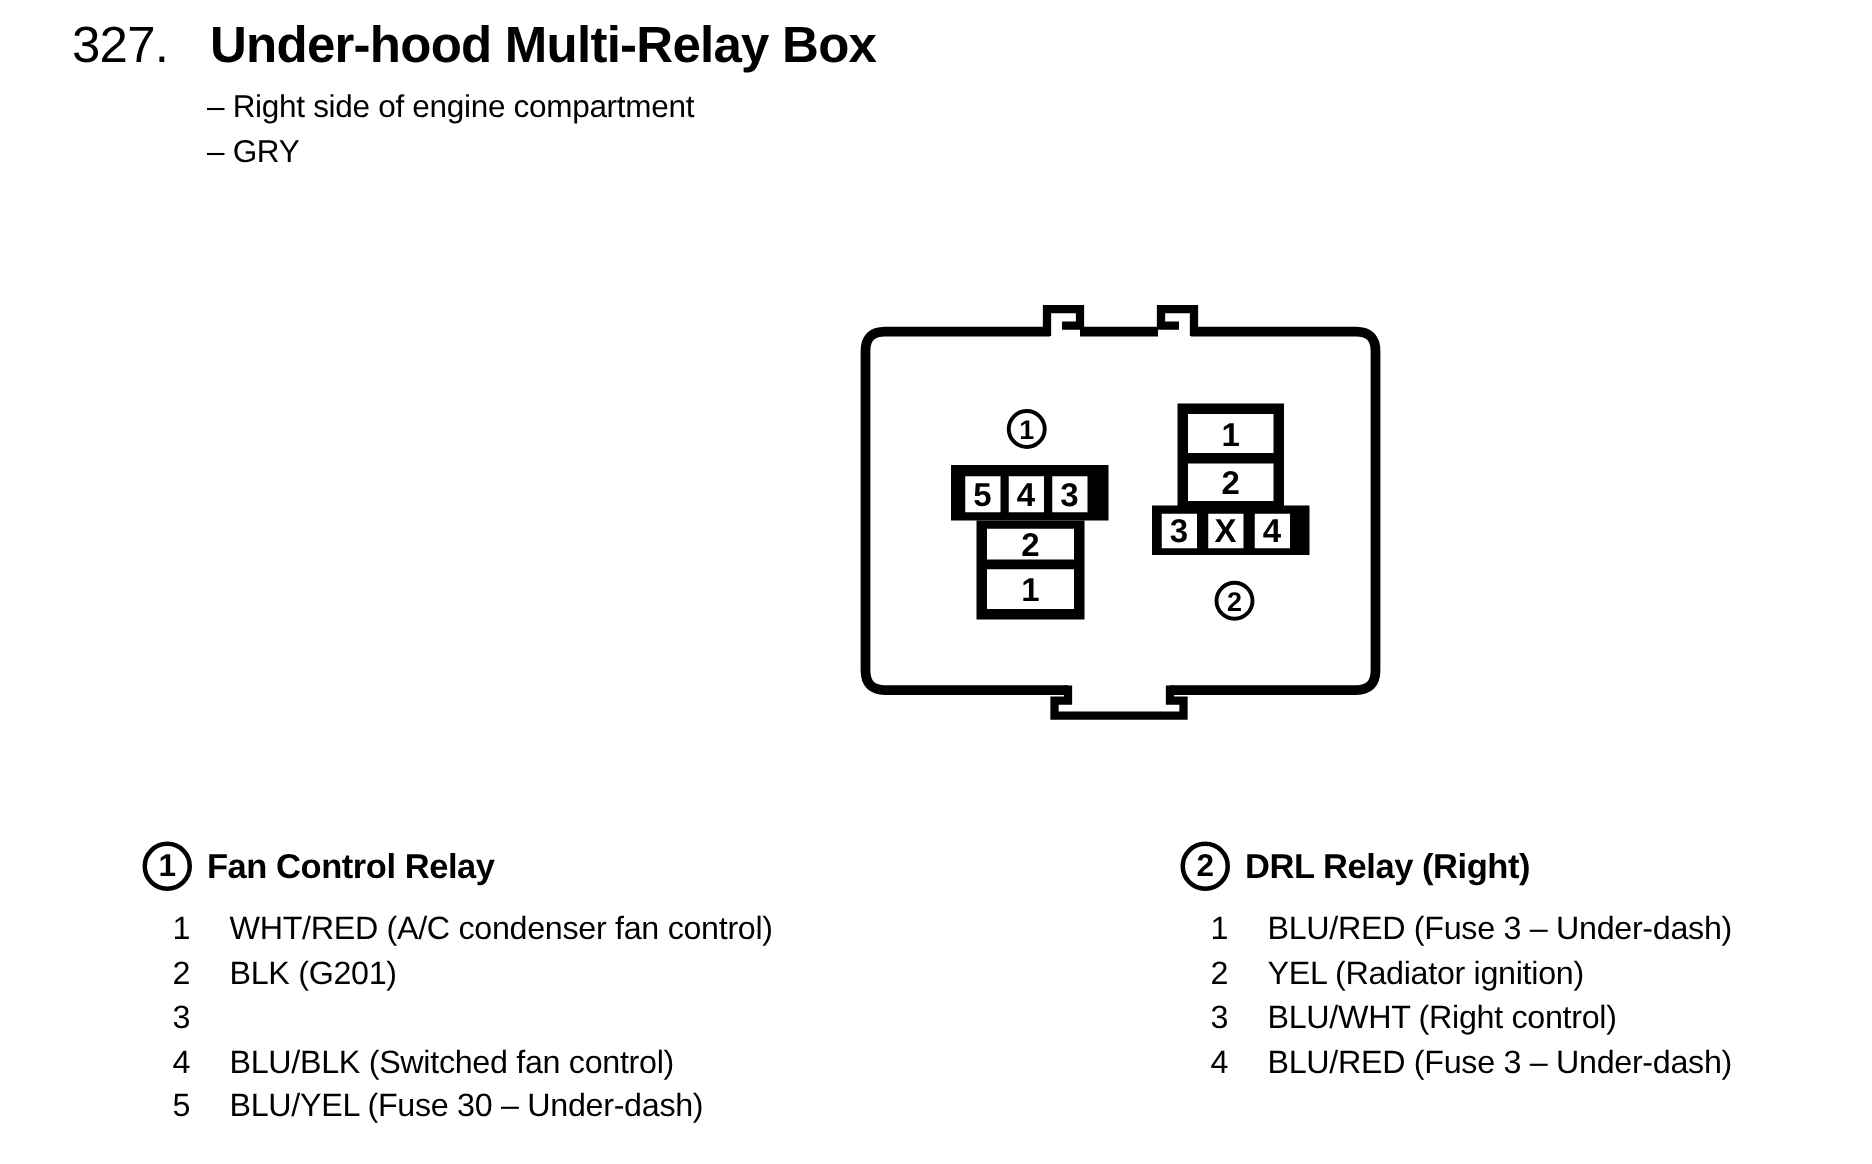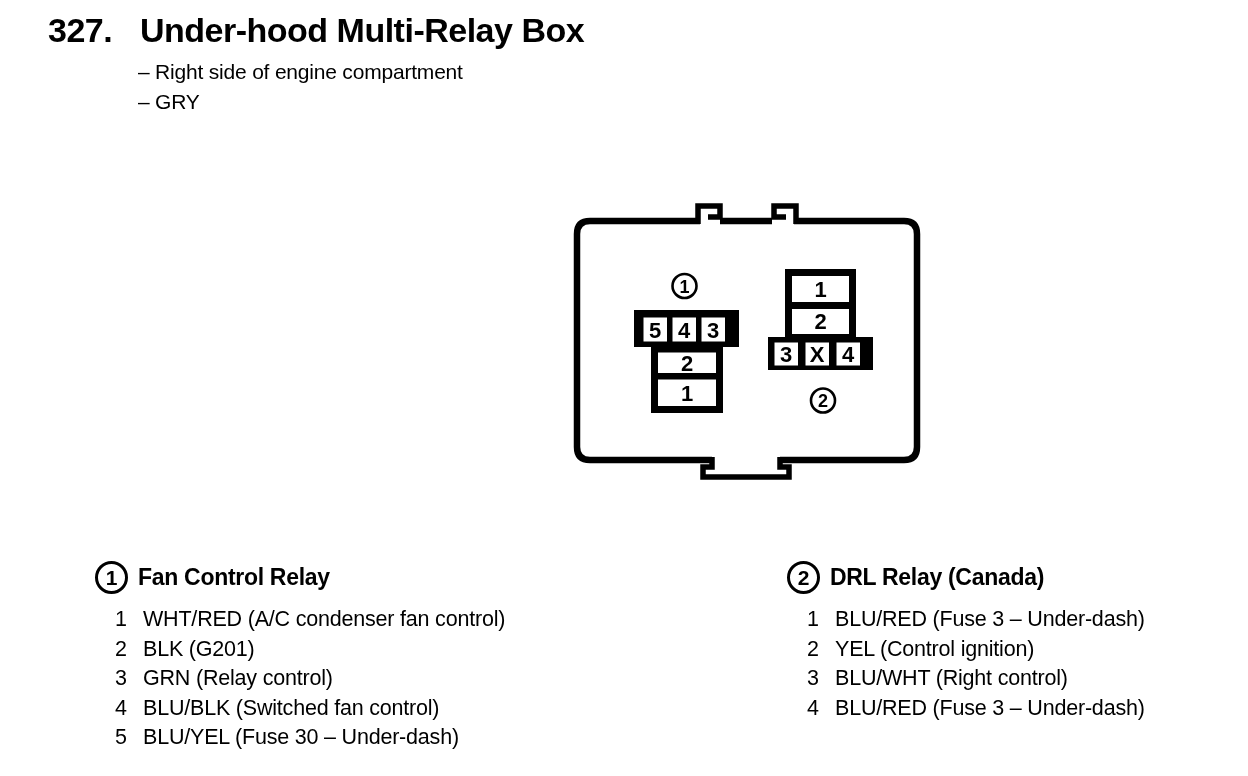--- a/index.html
+++ b/index.html
@@ -1,41 +1,41 @@
 <!DOCTYPE html>
 <html><head>
 <meta charset="utf-8">
 <style>
   html,body{margin:0;padding:0;width:1248px;height:776px;overflow:hidden;background:#fff;}
   body{font-family:"Liberation Sans",sans-serif;color:#000;position:relative;}
   .page{position:absolute;inset:0;background:#fff;}
 
   
   .title-row{position:absolute;left:48px;top:11px;display:flex;align-items:baseline;}
-  .sec-num{font-size:34px;font-weight:bold;width:92px;letter-spacing:-0.5px;}
+  .sec-num{font-size:34px;font-weight:normal;width:92px;letter-spacing:-0.5px;}
   .page-title{font-size:34px;font-weight:bold;margin:0;letter-spacing:-0.5px;white-space:nowrap;text-align:right;}
   .notes{position:absolute;left:138px;top:57px;font-size:21px;line-height:30px;letter-spacing:-0.2px;}
 
   
   .diagram{position:absolute;left:560px;top:190px;}
   .diagram text{font-family:"Liberation Sans",sans-serif;font-weight:bold;fill:#000;text-anchor:middle;}
   .diagram .cell-num{font-size:22px;}
   .diagram .callout-num{font-size:18px;}
 
   
   .legend{position:absolute;}
   .legend-head{display:flex;align-items:center;}
   .callout-badge{flex:0 0 auto;width:33px;height:33px;border:3px solid #000;border-radius:50%;
     box-sizing:border-box;display:flex;align-items:center;justify-content:center;
     font-size:21px;font-weight:bold;}
   .legend-title{margin:0 0 0 10px;font-size:23px;font-weight:bold;letter-spacing:-0.3px;white-space:nowrap;}
   .pin-list{margin:11px 0 0 8px;font-size:21.5px;line-height:29.6px;}
   .pin-row{display:flex;}
   .pin-num{width:24px;text-align:right;flex:0 0 auto;}
-  .pin-desc{margin-left:16px;letter-spacing:-0.2px;white-space:nowrap;text-align:center;}
+  .pin-desc{margin-left:26px;letter-spacing:-0.2px;white-space:nowrap;text-align:center;}
 </style>
 </head>
 <body>
 
 <div class="page">
 
   <div class="title-row">
     <span class="sec-num">327.</span>
     <h1 class="page-title">Under-hood Multi-Relay Box</h1>
   </div>
@@ -100,46 +100,45 @@
       <div class="pin-row">
         <span class="pin-num">1</span>
         <span class="pin-desc">WHT/RED (A/C condenser fan control)</span>
       </div>
       <div class="pin-row">
         <span class="pin-num">2</span>
         <span class="pin-desc">BLK (G201)</span>
       </div>
       <div class="pin-row">
         <span class="pin-num">3</span>
-        <span class="pin-desc">GRN (Relay control)</span>
       </div>
       <div class="pin-row">
         <span class="pin-num">4</span>
         <span class="pin-desc">BLU/BLK (Switched fan control)</span>
       </div>
       <div class="pin-row">
         <span class="pin-num">5</span>
         <span class="pin-desc">BLU/YEL (Fuse 30 – Under-dash)</span>
       </div>
     </div>
   </section>
 
   <section class="legend" style="left:787px;top:561px;width:440px;">
     <div class="legend-head">
       <span class="callout-badge">2</span>
-      <h2 class="legend-title">DRL Relay (Canada)</h2>
+      <h2 class="legend-title">DRL Relay (Right)</h2>
     </div>
     <div class="pin-list">
       <div class="pin-row">
         <span class="pin-num">1</span>
         <span class="pin-desc">BLU/RED (Fuse 3 – Under-dash)</span>
       </div>
       <div class="pin-row">
         <span class="pin-num">2</span>
-        <span class="pin-desc">YEL (Control ignition)</span>
+        <span class="pin-desc">YEL (Radiator ignition)</span>
       </div>
       <div class="pin-row">
         <span class="pin-num">3</span>
         <span class="pin-desc">BLU/WHT (Right control)</span>
       </div>
       <div class="pin-row">
         <span class="pin-num">4</span>
         <span class="pin-desc">BLU/RED (Fuse 3 – Under-dash)</span>
       </div>
     </div>

